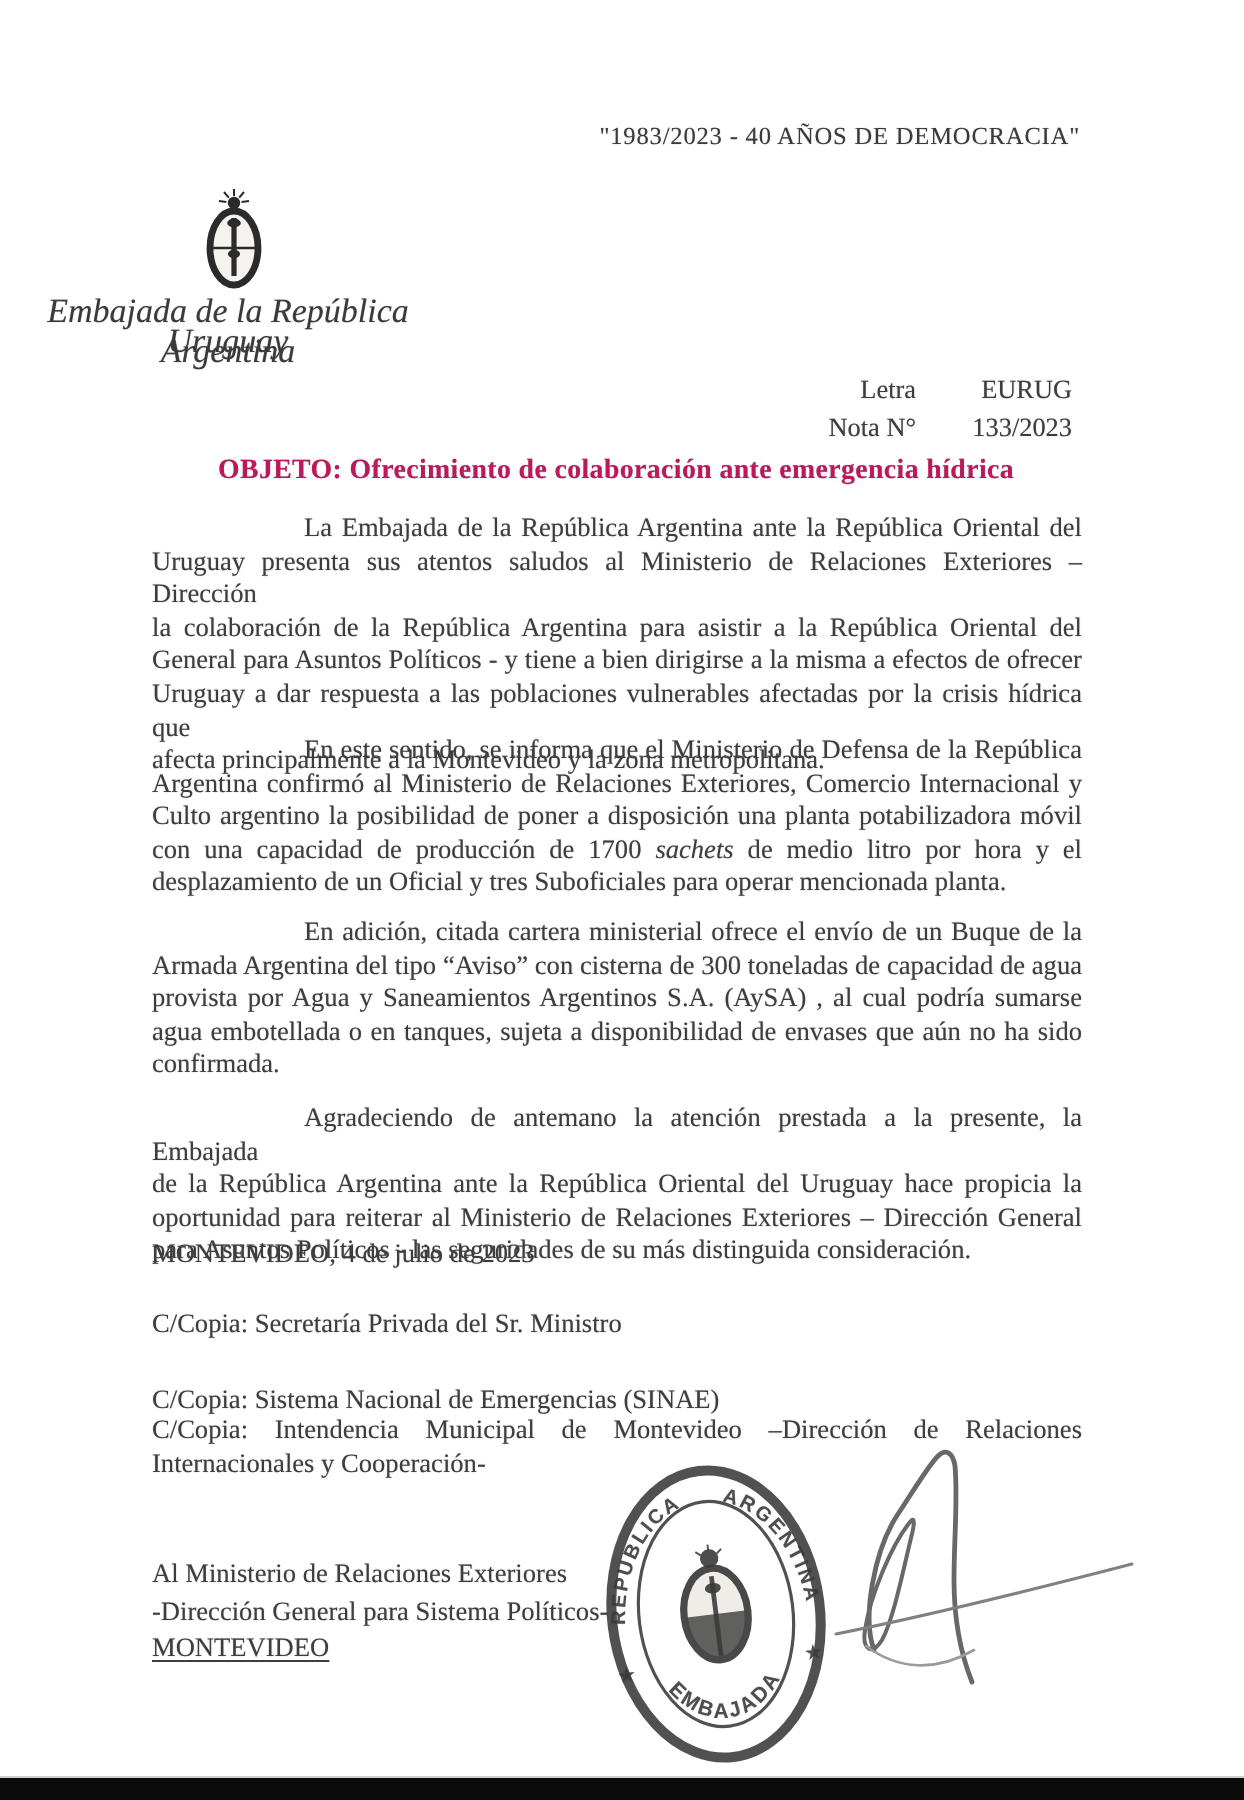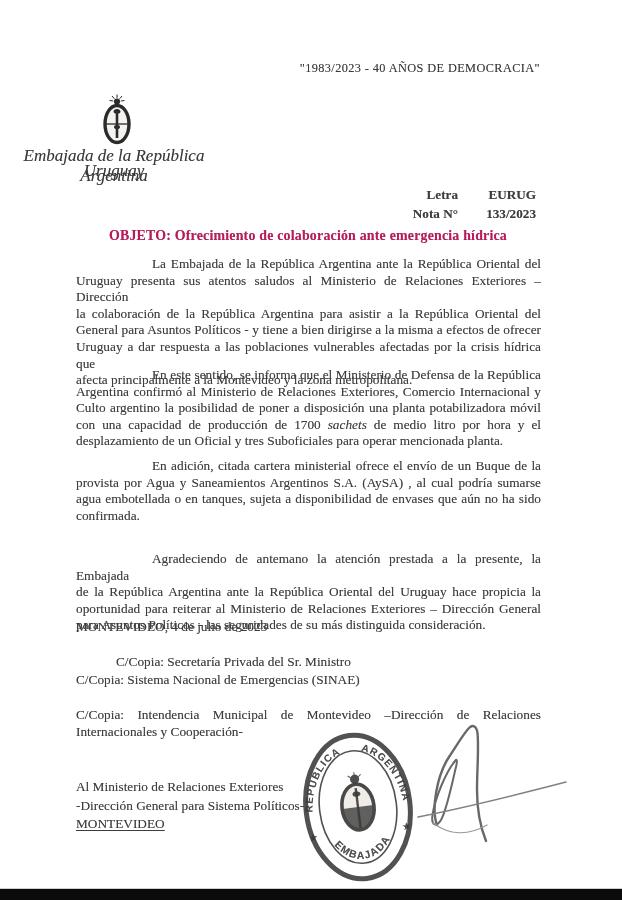--- a/index.html
+++ b/index.html
@@ -8,35 +8,35 @@
     font-family:"Liberation Serif",serif;color:#3d3d3d;
     text-shadow:0 0 0.6px rgba(70,70,70,0.45);
   }
   .motto{position:absolute;top:61px;left:0;right:82px;text-align:right;
     font-size:12.3px;letter-spacing:0.4px;color:#3a3a3a;}
   .emblem{position:absolute;left:100px;top:94px;}
   .org-line{position:absolute;left:8px;width:212px;text-align:center;
     font-style:italic;font-size:17px;color:#3a3a3a;}
   .org1{top:146px;}
   .org2{top:161px;}
-  .ref{position:absolute;left:406px;top:185px;width:130px;font-size:13.2px;font-weight:bold;}
+  .ref{position:absolute;left:406px;top:185px;width:130px;font-size:13.2px;}
   .ref-row{display:flex;line-height:19px;}
   .ref-label{width:52px;text-align:right;white-space:nowrap;}
   .ref-value{flex:1;text-align:right;}
   .subject{position:absolute;left:72px;top:228px;width:472px;text-align:center;
     font-weight:700;font-size:13.9px;color:#be185d;letter-spacing:0.2px;}
   .para,.copy,.dateline,.addressee{font-size:13.3px;}
   .para{position:absolute;left:76px;width:465px;line-height:16.6px;}
   .p1{top:256px;} .p2{top:367px;} .p3{top:458px;} .p4{top:551px;}
   .ln{text-align:justify;text-align-last:justify;}
   .ln-first{text-indent:76px;}
   .ln-last{text-align-last:left;}
   .dateline{position:absolute;left:76px;top:619px;width:465px;}
   .copy{position:absolute;left:76px;width:465px;line-height:16.6px;}
-  .c1{top:654px;margin-left:40px;} .c2{top:672px;} .c3{top:707px;}
+  .c1{top:654px;} .c2{top:692px;} .c3{top:707px;}
   .addressee{position:absolute;left:76px;top:778px;width:280px;line-height:18.5px;}
   .addr-underline{text-decoration:underline;text-underline-offset:2px;}
   .stamp{position:absolute;left:299px;top:728px;transform:rotate(-7deg);}
   .signature{position:absolute;left:416px;top:712px;}
   .bottom-bar{position:absolute;left:0;top:888px;width:622px;height:12px;
     background:#0b0b0b;border-top:1px solid #cfcfcf;}
   i{font-style:italic;}
 </style>
 </head>
 <body>
@@ -91,20 +91,21 @@
   <div class="para p2">
     <div class="ln ln-first">En este sentido, se informa que el Ministerio de Defensa de la República</div>
     <div class="ln">Argentina confirmó al Ministerio de Relaciones Exteriores, Comercio Internacional y</div>
     <div class="ln">Culto argentino la posibilidad de poner a disposición una planta potabilizadora móvil</div>
     <div class="ln"><span>con una capacidad de producción de 1700 </span><i>sachets</i><span> de medio litro por hora y el</span></div>
     <div class="ln ln-last">desplazamiento de un Oficial y tres Suboficiales para operar mencionada planta.</div>
   </div>
 
   <div class="para p3">
     <div class="ln ln-first">En adición, citada cartera ministerial ofrece el envío de un Buque de la</div>
+    <div class="ln">Armada Argentina del tipo “Aviso” con cisterna de 300 toneladas de capacidad de agua</div>
     <div class="ln">provista por Agua y Saneamientos Argentinos S.A. (AySA) , al cual podría sumarse</div>
     <div class="ln">agua embotellada o en tanques, sujeta a disponibilidad de envases que aún no ha sido</div>
     <div class="ln ln-last">confirmada.</div>
   </div>
 
   <div class="para p4">
     <div class="ln ln-first">Agradeciendo de antemano la atención prestada a la presente, la Embajada</div>
     <div class="ln">de la República Argentina ante la República Oriental del Uruguay hace propicia la</div>
     <div class="ln">oportunidad para reiterar al Ministerio de Relaciones Exteriores – Dirección General</div>
     <div class="ln ln-last">para Asuntos Políticos - las seguridades de su más distinguida consideración.</div>

